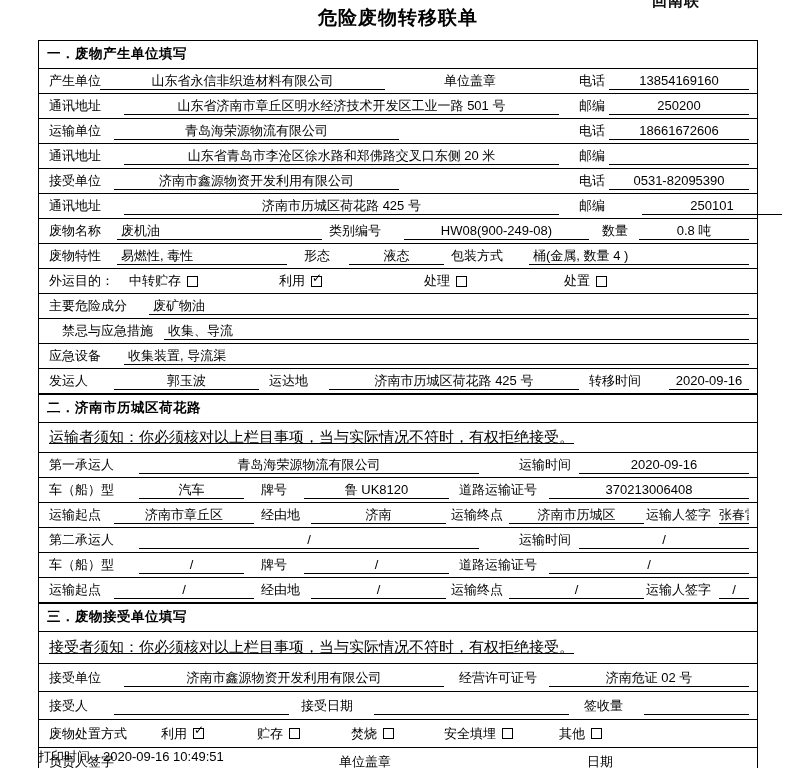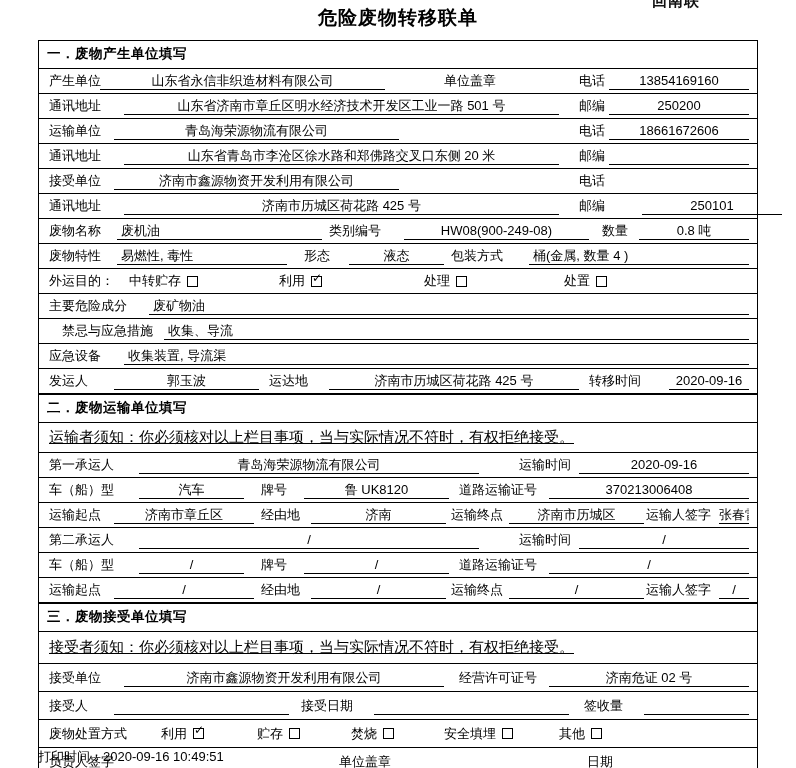--- a/index.html
+++ b/index.html
@@ -192,20 +192,23 @@
           <div class="val" style="width:100%;"></div>
         </div>
     </div>
 
     <div class="row">
       <div class="cellwrap lbl" style="left:10px;">接受单位</div>
       <div class="cellwrap" style="left:75px; width:285px;">
           <div class="val" style="width:100%;">济南市鑫源物资开发利用有限公司</div>
         </div>
       <div class="cellwrap lbl" style="left:540px;">电话</div>
+      <div class="cellwrap" style="left:570px; width:140px;">
+          <div class="val" style="width:100%;">0531-82095390</div>
+        </div>
     </div>
 
     <div class="row">
       <div class="cellwrap lbl" style="left:10px;">通讯地址</div>
       <div class="cellwrap" style="left:85px; width:435px;">
           <div class="val" style="width:100%;">济南市历城区荷花路 425 号</div>
         </div>
       <div class="cellwrap lbl" style="left:540px;">邮编</div>
       <div class="cellwrap" style="left:603px; width:140px;">
           <div class="val" style="width:100%;">250101</div>
@@ -291,21 +294,21 @@
       <div class="cellwrap lbl" style="left:230px;">运达地</div>
       <div class="cellwrap" style="left:290px; width:250px;">
           <div class="val" style="width:100%;">济南市历城区荷花路 425 号</div>
         </div>
       <div class="cellwrap lbl" style="left:550px;">转移时间</div>
       <div class="cellwrap" style="left:630px; width:80px;">
           <div class="val" style="width:100%;">2020-09-16</div>
         </div>
     </div>
 
-    <div class="section-head" style="border-top:1px solid #000;">二．废物运输单位填写</div>
+    <div class="section-head" style="border-top:1px solid #000;">二．济南市历城区荷花路</div>
 
     <div class="row" style="height:30px;">
       <div class="cellwrap notice" style="left:0; width:710px;">运输者须知：你必须核对以上栏目事项，当与实际情况不符时，有权拒绝接受。</div>
     </div>
 
     <div class="row">
       <div class="cellwrap lbl" style="left:10px;">第一承运人</div>
       <div class="cellwrap" style="left:100px; width:340px;">
           <div class="val" style="width:100%;">青岛海荣源物流有限公司</div>
         </div>

